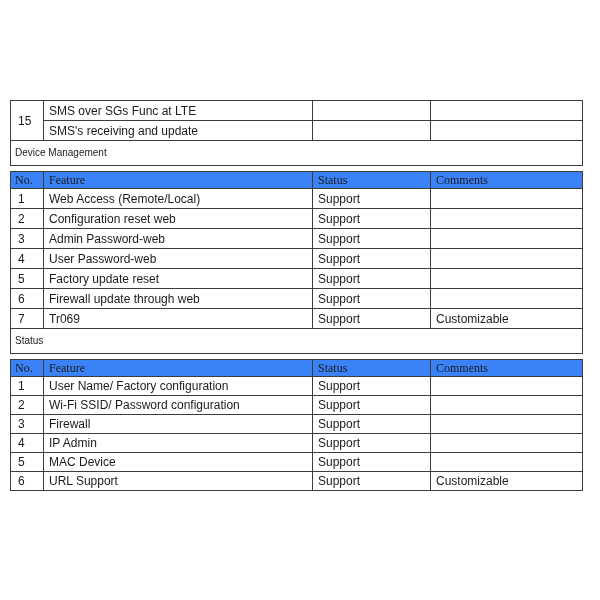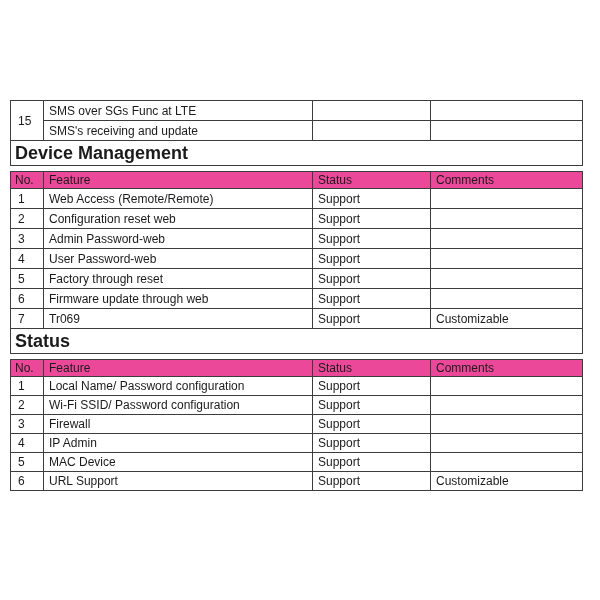--- a/index.html
+++ b/index.html
@@ -38,29 +38,30 @@
     font-size: 12px;
     line-height: 14px;
     padding: 0 5px;
     vertical-align: middle;
     white-space: nowrap;
     overflow: hidden;
     color: #1b1b1b;
   }
   table.t-a td { height: 19px; }
   tr.colhead td {
-    background: #ec4899;
+    background: #3b82f6;
     height: 16px;
+    font-family: Liberation Serif, serif;
   }
   table.t-b tr.data td { height: 19px; }
   table.t-c tr.data td { height: 18px; }
   tr.section td {
     height: 24px;
-    font-size: 18px;
-    font-weight: bold;
+    font-size: 10px;
+    font-weight: normal;
     padding-left: 4px;
   }
   td.num { padding-left: 7px; }
   td.no-head { padding-left: 4px; }
 </style>
 </head>
 <body>
 
 <div class="doc">
   <div class="tables">
@@ -99,21 +100,21 @@
         </colgroup>
       <tbody>
           <tr class="colhead">
         <td class="no-head">No.</td>
         <td>Feature</td>
         <td>Status</td>
         <td>Comments</td>
       </tr>
       <tr class="data">
         <td class="num">1</td>
-        <td>Web Access (Remote/Remote)</td>
+        <td>Web Access (Remote/Local)</td>
         <td>Support</td>
         <td></td>
       </tr>
       <tr class="data">
         <td class="num">2</td>
         <td>Configuration reset web</td>
         <td>Support</td>
         <td></td>
       </tr>
       <tr class="data">
@@ -123,27 +124,27 @@
         <td></td>
       </tr>
       <tr class="data">
         <td class="num">4</td>
         <td>User Password-web</td>
         <td>Support</td>
         <td></td>
       </tr>
       <tr class="data">
         <td class="num">5</td>
-        <td>Factory through reset</td>
+        <td>Factory update reset</td>
         <td>Support</td>
         <td></td>
       </tr>
       <tr class="data">
         <td class="num">6</td>
-        <td>Firmware update through web</td>
+        <td>Firewall update through web</td>
         <td>Support</td>
         <td></td>
       </tr>
       <tr class="data">
         <td class="num">7</td>
         <td>Tr069</td>
         <td>Support</td>
         <td>Customizable</td>
       </tr>
       <tr class="section">
@@ -161,21 +162,21 @@
         </colgroup>
       <tbody>
           <tr class="colhead">
         <td class="no-head">No.</td>
         <td>Feature</td>
         <td>Status</td>
         <td>Comments</td>
       </tr>
       <tr class="data">
         <td class="num">1</td>
-        <td>Local Name/ Password configuration</td>
+        <td>User Name/ Factory configuration</td>
         <td>Support</td>
         <td></td>
       </tr>
       <tr class="data">
         <td class="num">2</td>
         <td>Wi-Fi SSID/ Password configuration</td>
         <td>Support</td>
         <td></td>
       </tr>
       <tr class="data">

